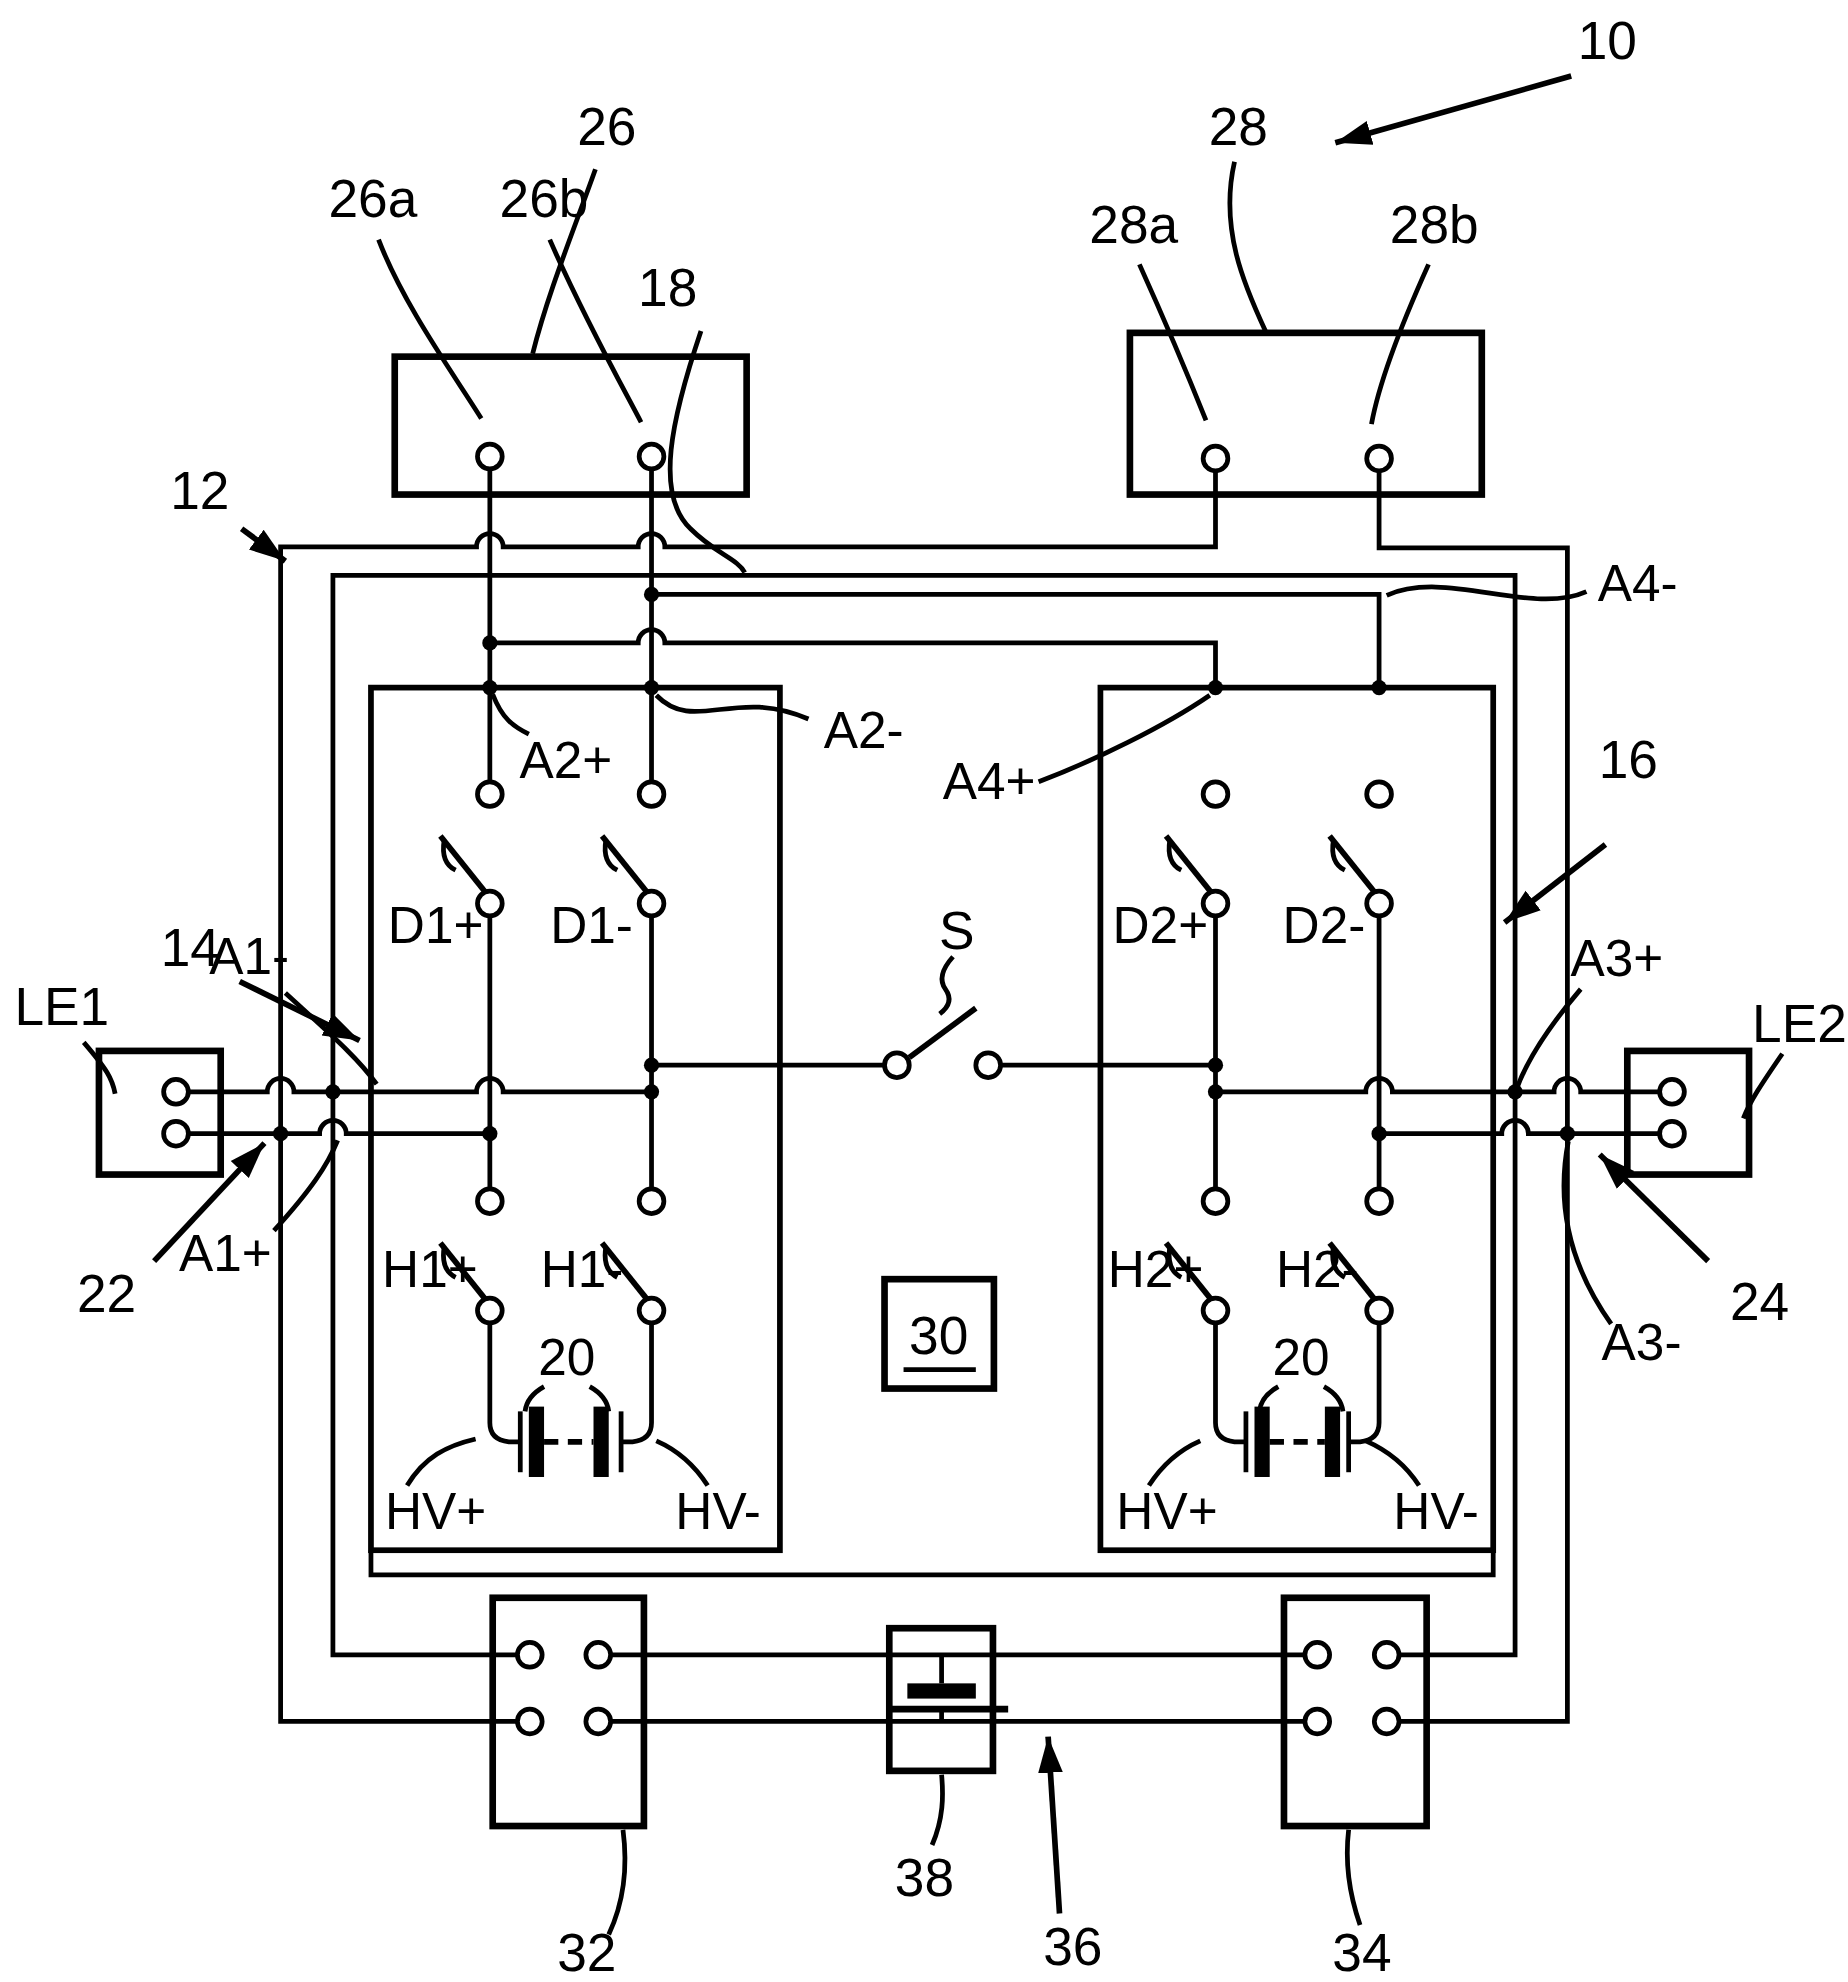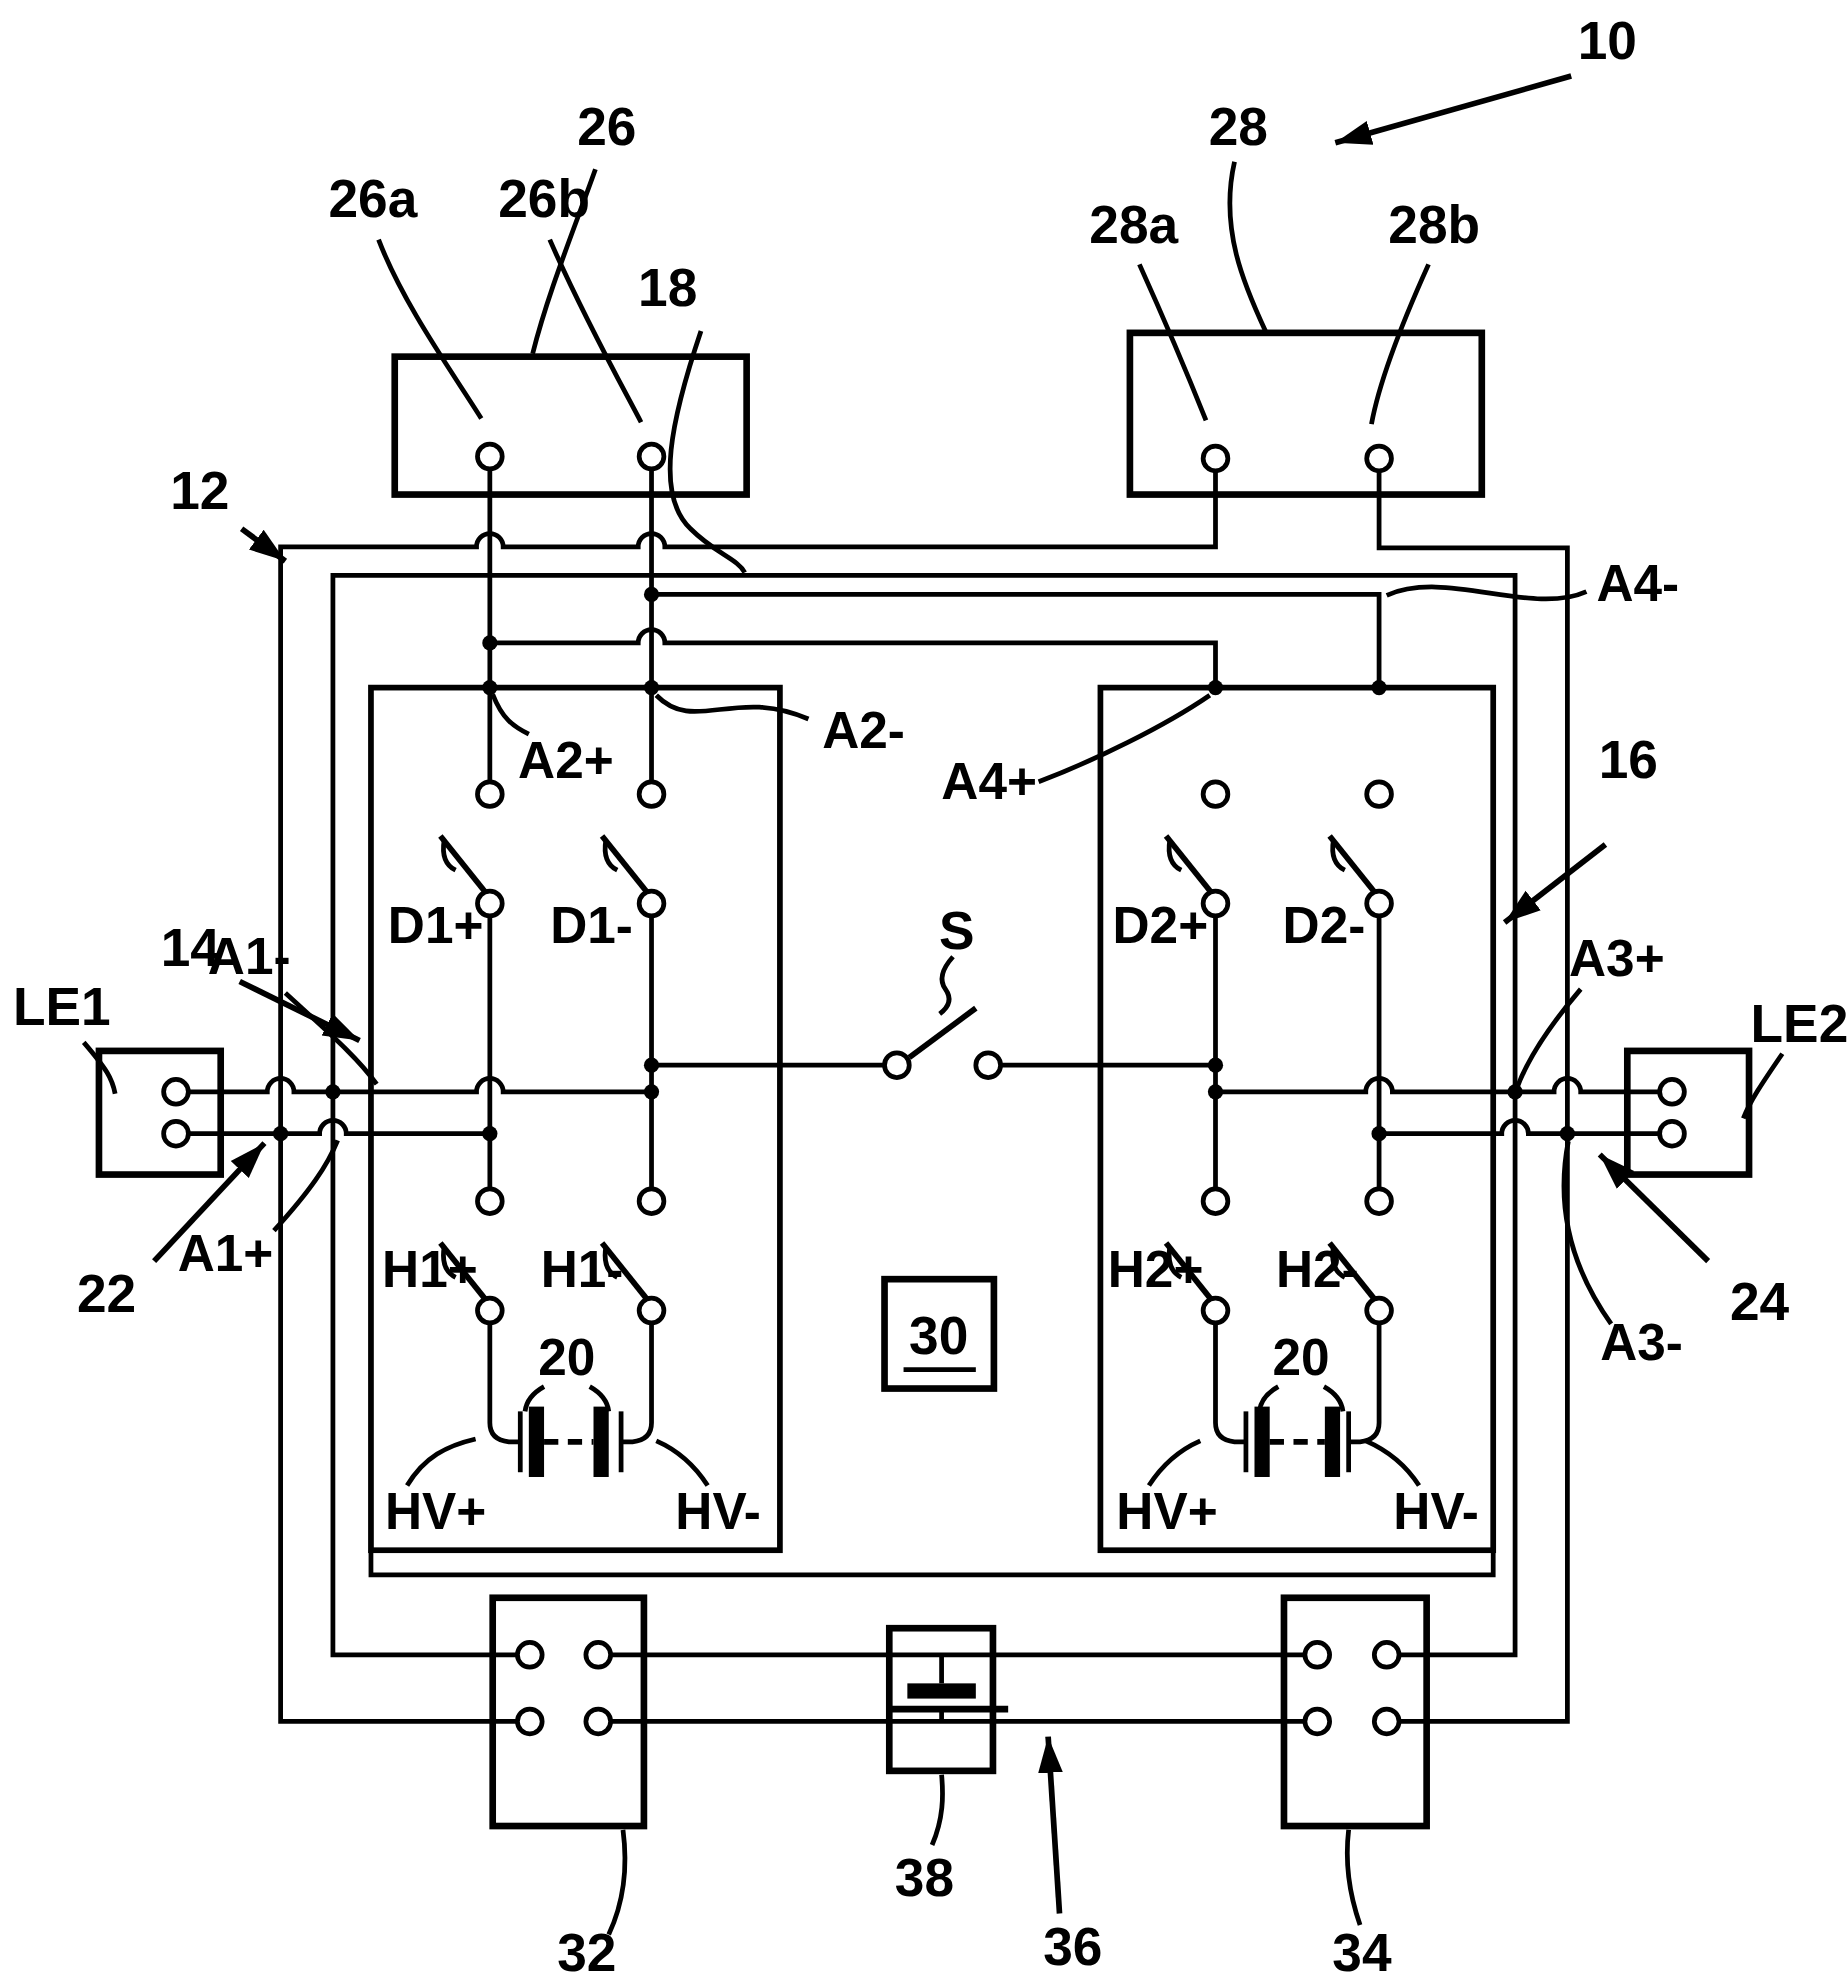--- a/index.html
+++ b/index.html
@@ -1,16 +1,16 @@
 <!DOCTYPE html>
 <html style="font-size:15px"><head>
 <meta charset="utf-8">
 <style>
   html,body{margin:0;padding:0;background:#ffffff;}
-  .stage{width:1620px;height:1982px;position:relative;background:#ffffff;font-weight:bold;}
+  .stage{width:1620px;height:1982px;position:relative;background:#ffffff;}
   svg{display:block;}
   text{font-family:"Liberation Sans","DejaVu Sans",sans-serif;fill:#000000;}
   .lbl{font-size:54px;}
   .lbl-big{font-size:56px;}
   path,line,rect,circle{vector-effect:none;}
 </style>
 </head>
 <body>
 
 <div class="stage">

